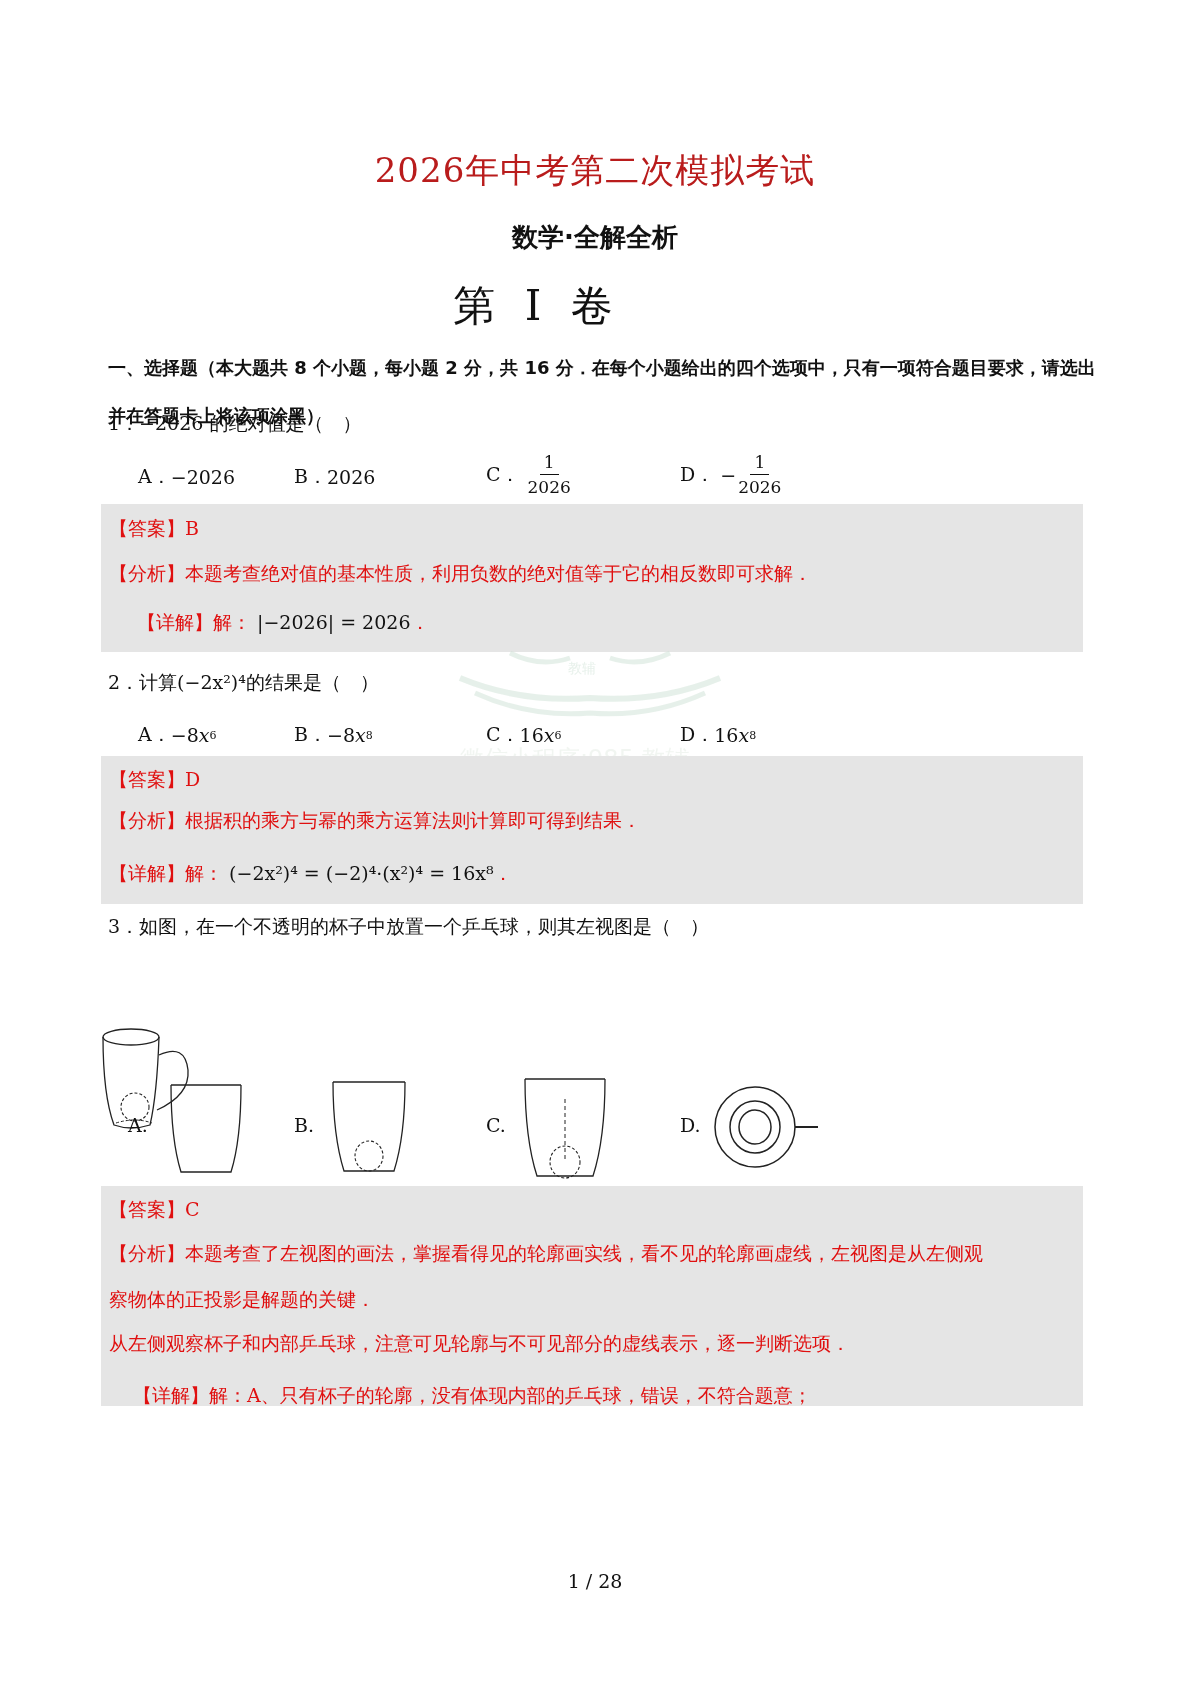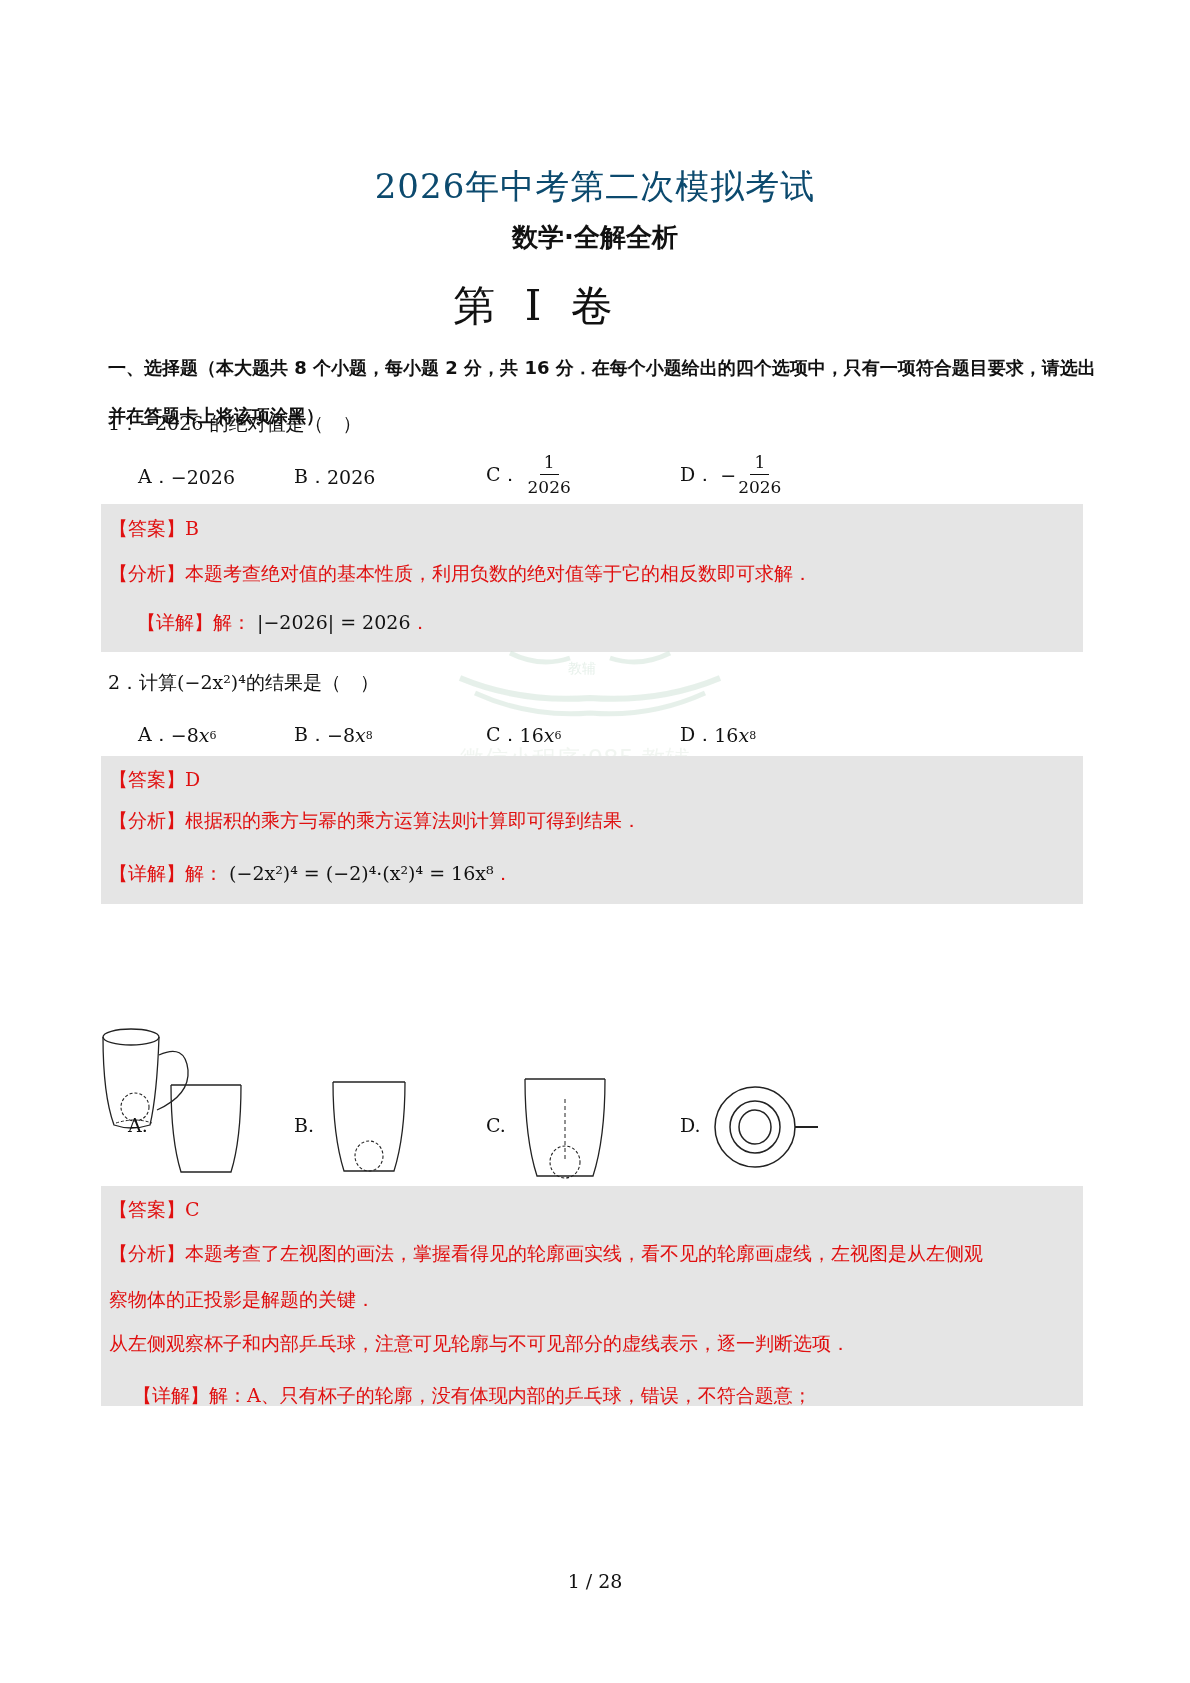--- a/index.html
+++ b/index.html
@@ -1,20 +1,20 @@
 <!DOCTYPE html>
 <html><head>
 <meta charset="utf-8">
 <style>
   html, body { margin: 0; padding: 0; background: #ffffff; }
   body { width: 1190px; height: 1683px; position: relative; overflow: hidden;
          font-family: "DejaVu Serif", "Liberation Serif", serif; color: #111; }
   .page { position: absolute; left: 0; top: 0; width: 1190px; height: 1683px; }
-  .title { position: absolute; left: 0; width: 1190px; text-align: center; top: 164px;
-           font-size: 34px; color: #0c4a6e; letter-spacing: 1px; }
+  .title { position: absolute; left: 0; width: 1190px; text-align: center; top: 148px;
+           font-size: 34px; color: #b91c1c; letter-spacing: 1px; }
   .subtitle { position: absolute; left: 0; width: 1190px; text-align: center; top: 220px;
               font-size: 26px; font-weight: bold; font-family: "DejaVu Sans", sans-serif; }
   .volume { position: absolute; left: 0; width: 1074px; text-align: center; top: 278px;
             font-size: 42px; letter-spacing: 8px; }
   .section { position: absolute; left: 108px; width: 990px; top: 344px; font-size: 18px;
              font-weight: bold; line-height: 48px; font-family: "DejaVu Sans", sans-serif; }
   .q { position: absolute; left: 108px; font-size: 19px; line-height: 28px; }
   .opts { position: absolute; left: 138px; width: 900px; font-size: 19px; height: 40px; }
   .opt { position: absolute; top: 0; display: flex; align-items: center; }
   .frac { display: inline-flex; flex-direction: column; align-items: center; margin-left: 8px;
@@ -134,20 +134,23 @@
     </div>
     <div class="line" style="top:52px;font-family:Liberation Serif, serif;">
       <span>【分析】</span><span>根据积的乘方与幂的乘方运算法则计算即可得到结果．</span>
     </div>
     <div class="line" style="top:105px;">
       <span>【详解】</span><span>解：</span>
       <span class="math">(−2x²)⁴ = (−2)⁴·(x²)⁴ = 16x⁸</span><span>．</span>
     </div>
   </div>
 
+  <div class="q" style="top:912px;">
+    <span>3．</span><span>如图，在一个不透明的杯子中放置一个乒乓球，则其左视图是（　）</span>
+  </div>
 
   <svg class="figure" style="left:100px; top:1025px;" width="100" height="110" viewBox="0 0 100 110">
     <ellipse cx="31" cy="12" rx="28" ry="8" fill="none" stroke="#222" stroke-width="1.3"></ellipse>
     <path d="M3 12 Q3 70 14 100 Q31 106 50 100 Q57 70 59 12" fill="none" stroke="#222" stroke-width="1.3"></path>
     <path d="M59 30 Q85 18 88 45 Q90 70 57 85" fill="none" stroke="#222" stroke-width="1.3"></path>
     <circle cx="35" cy="82" r="14" fill="none" stroke="#222" stroke-width="1.1" stroke-dasharray="3,2"></circle>
     <path d="M16 98 Q35 92 52 98" fill="none" stroke="#222" stroke-width="1" stroke-dasharray="3,2"></path>
   </svg>
 
   <div class="fig-label" style="left:128px; top:1114px;">A.</div>

